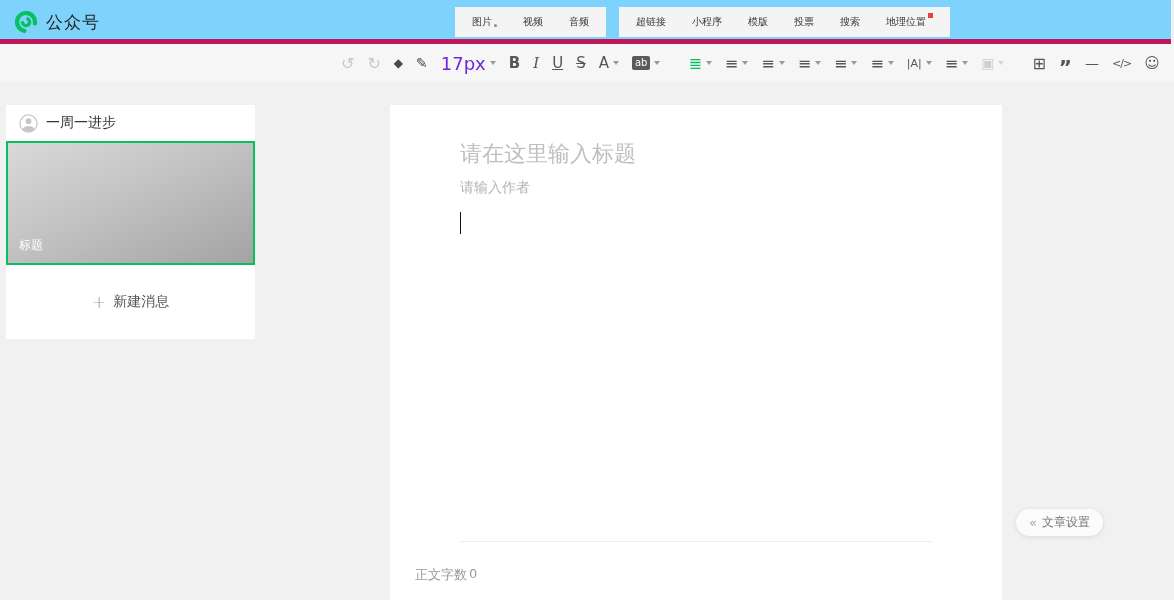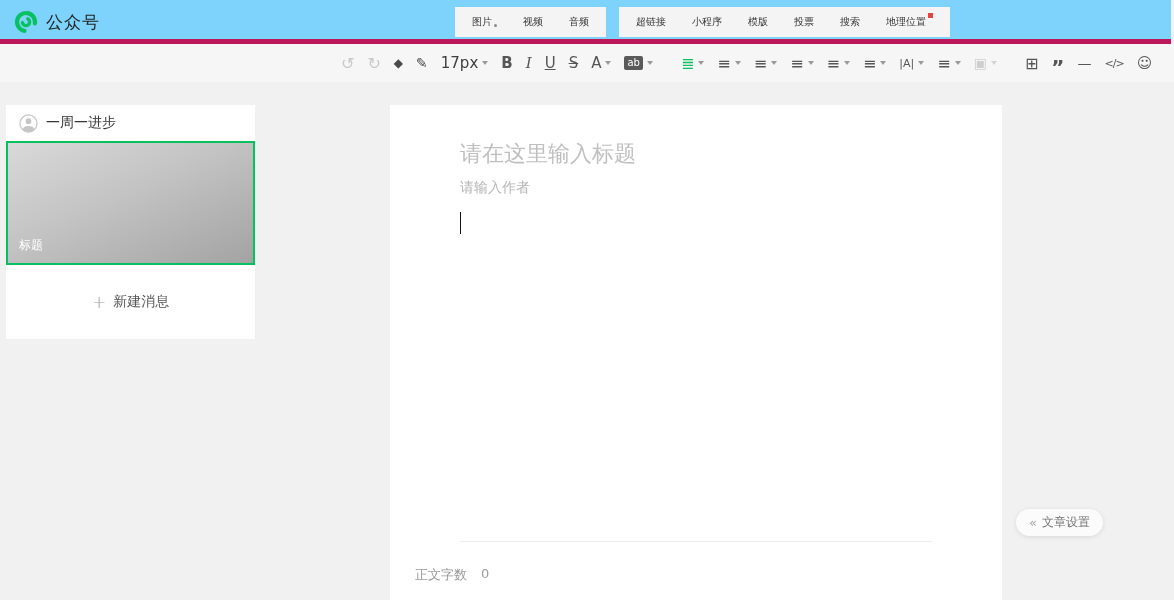--- a/index.html
+++ b/index.html
@@ -19,21 +19,21 @@
   
   .toolbar { position:absolute; top:44px; left:0; right:0; height:38px; background:#f6f6f6; z-index:4; }
   .toolbar-inner { position:absolute; left:335px; top:6px; display:flex; align-items:center; gap:1px; }
   .tb-btn { display:flex; align-items:center; gap:2px; padding:0 6px; height:26px; font-size:15px; color:#565656; cursor:pointer; border-radius:2px; white-space:nowrap; }
   .tb-btn.disabled { color:#c8c8c8; }
   .caret { width:0; height:0; border-left:3.5px solid transparent; border-right:3.5px solid transparent; border-top:4px solid #9a9a9a; margin-left:2px; }
   .tb-btn.disabled .caret { border-top-color:#d4d4d4; }
   .g-undo { font-size:16px; }
   .g-tag { font-size:12px; color:#4a4a4a; }
   .g-paint { font-size:14px; color:#4a4a4a; }
-  .g-fontsize { font-size:15px; color:#404040; }
+  .g-fontsize { font-size:18px; color:#6d28d9; }
   .g-bold { font-weight:bold; }
   .g-italic { font-style:italic; font-family:"DejaVu Serif","Liberation Serif",serif; }
   .g-underline { text-decoration:underline; }
   .g-strike { text-decoration:line-through; }
   .g-abbox { background:#5a5a5a; color:#fff; font-size:10px; padding:1px 3px; border-radius:2px; line-height:12px; }
   .g-green { color:#07c160; font-size:16px; }
   .g-lines { font-size:16px; }
   .g-la { font-size:11px; letter-spacing:0; }
   .g-grayed { color:#cfcfcf; font-size:14px; }
   .g-table { font-size:16px; }
@@ -59,21 +59,21 @@
   .editor-inner { padding:36px 62px 0 70px; }
   .title-input { width:100%; border:none; outline:none; font-size:22px; color:#333; background:transparent; font-weight:400; }
   .title-input::placeholder { color:#bfbfbf; }
   .author-input { width:100%; border:none; outline:none; font-size:14px; color:#333; background:transparent; margin-top:13px; }
   .author-input::placeholder { color:#b5b5b5; }
   .body-area { margin-top:16px; min-height:180px; cursor:text; }
   .caret-bar { display:inline-block; width:1px; height:22px; background:#111; vertical-align:middle; animation:blink 1.1s steps(1) infinite; }
   @keyframes blink { 50% { opacity:0; } }
   .divider { position:absolute; left:70px; right:70px; bottom:58px; height:1px; background:#ececec; }
   .editor-footer { position:absolute; left:0; right:0; bottom:0; height:58px; }
-  .word-count { position:absolute; left:25px; top:24px; font-size:13px; color:#9a9a9a; display:flex; gap:14px; }
+  .word-count { position:absolute; left:25px; top:24px; font-size:13px; color:#9a9a9a; display:flex; gap:2px; }
   .footer-btns { position:absolute; left:286px; top:23px; display:flex; gap:11px; }
   .btn { height:26px; font-size:13px; border-radius:3px; display:flex; align-items:center; justify-content:center; cursor:pointer; border:1px solid #d9d9d9; background:#fff; color:#353535; }
   .btn-save { width:80px; background:#07c160; border-color:#07c160; color:#fff; }
   .btn-preview { width:79px; }
   .btn-publish { width:97px; }
 
   
   .settings-pill { position:absolute; right:71px; top:509px; height:27px; padding:0 13px; background:#fbfbfb; border-radius:14px; box-shadow:0 1px 5px rgba(0,0,0,0.10); display:flex; align-items:center; gap:5px; font-size:12px; color:#737373; cursor:pointer; z-index:6; }
   .settings-chevron { color:#a6a6a6; font-size:13px; }
 </style>

